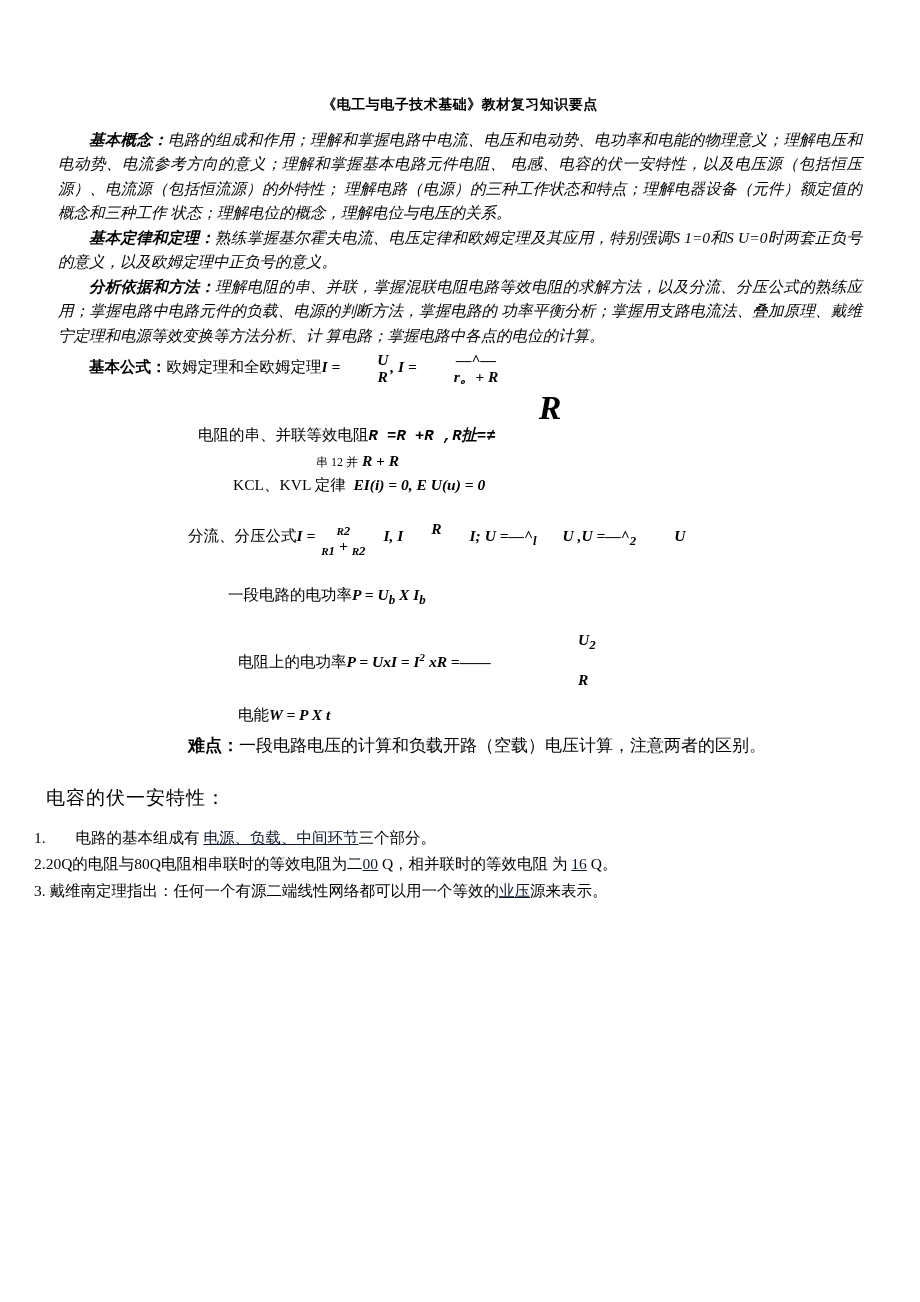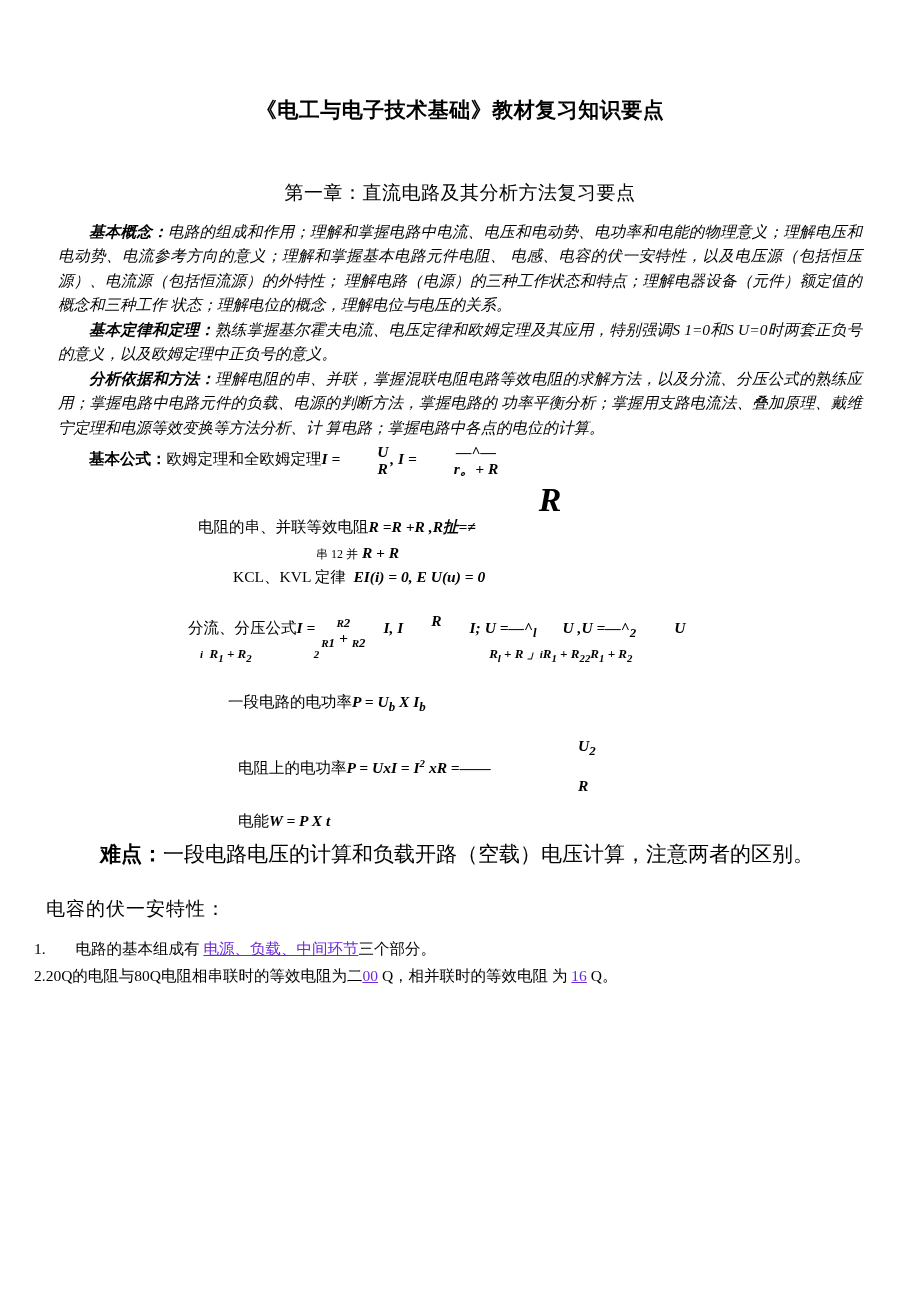--- a/index.html
+++ b/index.html
@@ -17,21 +17,21 @@
   }
   .page {
     width: 920px;
     height: 1302px;
     position: relative;
     padding: 0;
     box-sizing: border-box;
   }
   .doc-title {
     text-align: center;
-    font-size: 21px;
+    font-size: 14px;
     font-weight: bold;
     margin-top: 96px;
     letter-spacing: 0.5px;
   }
   .chapter-title {
     text-align: center;
     font-size: 19px;
     margin-top: 56px;
     letter-spacing: 0.5px;
   }
@@ -82,64 +82,64 @@
   }
   .sub {
     font-size: 0.72em;
     vertical-align: sub;
   }
   .bigR {
     font-size: 34px;
     font-style: italic;
     font-weight: bold;
   }
-  .indent-1 { padding-left: 140px; }
+  .indent-1 { padding-left: 140px; font-family: Liberation Mono, monospace; }
   .indent-2 { padding-left: 175px; }
   .indent-4 { padding-left: 130px; }
   .indent-5 { padding-left: 170px; }
   .indent-6 { padding-left: 180px; }
   .indent-7 { padding-left: 180px; }
   .difficulty {
     margin: 8px 58px 0 58px;
-    font-size: 21px;
+    font-size: 17px;
     text-indent: 2em;
+    text-align: center;
   }
   .section-head {
     margin: 28px 0 0 46px;
     font-size: 19px;
     letter-spacing: 1px;
   }
   .qlist {
     margin: 14px 34px 0 34px;
     font-size: 15.5px;
     line-height: 1.72;
   }
   .qitem {
     margin: 0;
     padding: 0;
   }
   .red {
-    color: #6d28d9;
+    color: #0f172a;
     text-decoration: underline;
   }
   .qnum {
     display: inline-block;
   }
   .gap-l { display:inline-block; width: 26px; }
   .gap-s { display:inline-block; width: 12px; }
   sup.s { font-size: 0.7em; vertical-align: super; }
 </style>
 </head>
 <body>
 
 <div class="page">
 
   <div class="doc-title">《电工与电子技术基础》教材复习知识要点</div>
 
-  <div class="chapter-title">第一章：直流电路及其分析方法复习要点</div>
 
   <div class="body-block">
     <p><span class="lbl">基本概念：</span><span>电路的组成和作用；理解和掌握电路中电流、电压和电动势、电功率和电能的物理意义；理解电压和电动势、电流参考方向的意义；理解和掌握基本电路元件电阻、 电感、电容的伏一安特性，以及电压源（包括恒压源）、电流源（包括恒流源）的外特性； 理解电路（电源）的三种工作状态和特点；理解电器设备（元件）额定值的概念和三种工作 状态；理解电位的概念，理解电位与电压的关系。</span></p>
     <p><span class="lbl">基本定律和定理：</span><span>熟练掌握基尔霍夫电流、电压定律和欧姆定理及其应用，特别强调S 1=0和S U=0时两套正负号的意义，以及欧姆定理中正负号的意义。</span></p>
     <p><span class="lbl">分析依据和方法：</span><span>理解电阻的串、并联，掌握混联电阻电路等效电阻的求解方法，以及分流、分压公式的熟练应用；掌握电路中电路元件的负载、电源的判断方法，掌握电路的 功率平衡分析；掌握用支路电流法、叠加原理、戴维宁定理和电源等效变换等方法分析、计 算电路；掌握电路中各点的电位的计算。</span></p>
   </div>
 
   <div class="formulas">
 
     <div class="frow" style="text-indent:2em;">
@@ -157,23 +157,20 @@
       <span style="font-size:12px;text-align:center;">串&nbsp;12&nbsp;并</span> <span class="ital">R + R</span>
     </div>
 
     <div class="frow indent-2" style="">
       <span>KCL、KVL 定律</span>&nbsp;&nbsp;<span class="ital">E<span class="ital">I(i)</span> = 0, E <span class="ital">U(u)</span> = 0</span>
     </div>
 
     <div class="frow indent-4" style="margin-top:22px; line-height:1.1;">
       <span>分流、分压公式</span><span class="ital">I&nbsp;=&nbsp;<span class="fr"><span class="num"><span class="sub">R</span><sub>2</sub></span><span class="den"><span class="sub">R</span><sub>1</sub> + <span class="sub">R</span><sub>2</sub></span></span>&nbsp;<span class="gap-s"></span>I,&nbsp;I<span class="gap-l"></span><span class="fr"><span class="num">R</span><span class="den">&nbsp;</span></span><span class="gap-l"></span>I;&nbsp;U&nbsp;=—^<sub>l</sub><span class="gap-l"></span>U&nbsp;,U&nbsp;=—^<sub>2</sub><span class="gap-s"></span><span class="gap-l"></span>U</span>
     </div>
-    <div class="frow" style="padding-left:142px; margin-top:-4px; font-size:13px;">
-      <span class="ital"><span style="font-size:11px;">i</span>&nbsp;&nbsp;R<sub>1</sub> + R<sub>2</sub><span style="display:inline-block;width:62px;"></span><span style="font-size:11px;">2</span><span style="display:inline-block;width:170px;"></span>R<sub>l</sub> + R <span>」</span><span style="font-size:11px;">i</span>R<sub>1</sub> + R<sub>2</sub><sub>2</sub>R<sub>1</sub> + R<sub>2</sub></span>
-    </div>
 
     <div class="frow indent-5" style="margin-top:28px;">
       <span>一段电路的电功率</span><span class="ital">P = U<sub>b</sub> X I<sub>b</sub></span>
     </div>
 
     <div class="frow" style="padding-left:520px; margin-top:22px;">
       <span class="ital">U<sub>2</sub></span>
     </div>
     <div class="frow indent-6" style="margin-top:-2px;">
       <span>电阻上的电功率</span><span class="ital">P = UxI = I<sup class="s">2</sup> xR&nbsp;=——</span>
@@ -194,15 +191,19 @@
   <div class="section-head">电容的伏一安特性：</div>
 
   <div class="qlist">
     <div class="qitem">
       <span class="qnum">1.</span>
       <span style="display:inline-block;width:26px;"></span><span><span>电路的基本组成有 </span><span class="red">电源、负载、中间环节</span><span>三个部分。</span></span>
     </div>
     <div class="qitem">
       <span class="qnum">2.</span><span><span>20Q的电阻与80Q电阻相串联时的等效电阻为二</span><span class="red">00</span><span> Q，相并联时的等效电阻 为 </span><span class="red">16</span><span> Q。</span></span>
     </div>
+    <div class="qitem">
+      <span class="qnum">3.</span>
+      <span><span>戴维南定理指出：任何一个有源二端线性网络都可以用一个等效的</span><span class="red">业压</span><span>源来表示。</span></span>
+    </div>
   </div>
 
 </div>
 
 </body></html>

